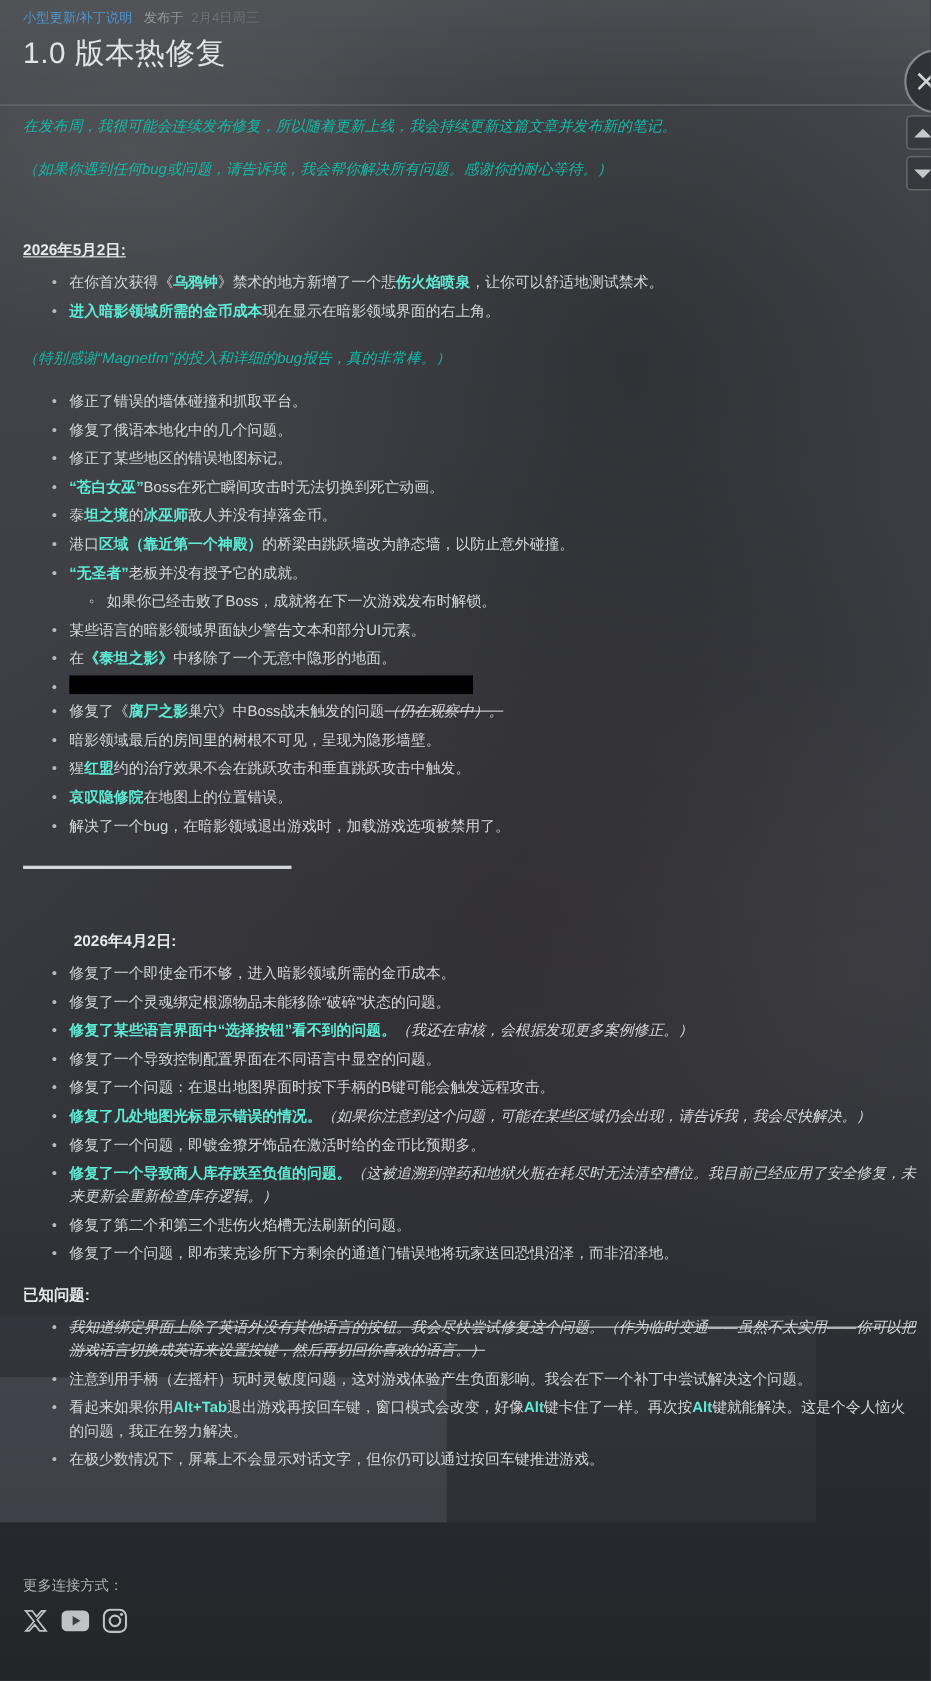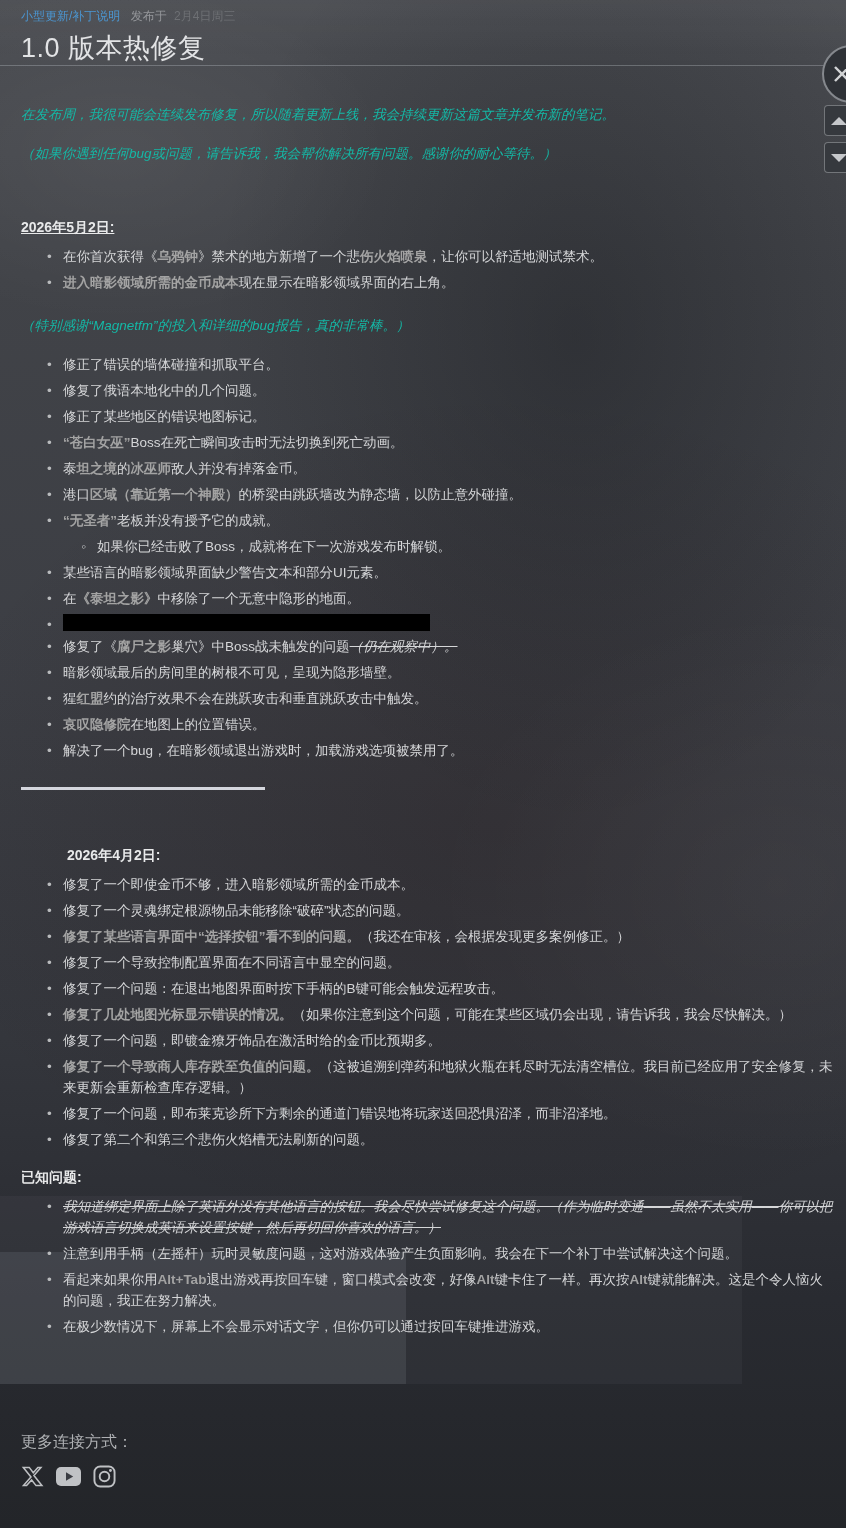--- a/index.html
+++ b/index.html
@@ -17,21 +17,21 @@
       radial-gradient(ellipse 800px 600px at 58% 54%, rgba(32,20,22,0.28), transparent 72%),
       radial-gradient(ellipse 500px 400px at 92% 58%, rgba(255,255,255,0.04), transparent 70%),
       linear-gradient(180deg,#4a4c51 0%,#414348 18%,#3c3e44 45%,#34363c 68%,#292b31 85%,#232529 100%);
   }
   .bg-band{position:absolute;z-index:0;}
   #band-wide{left:0;top:1196px;width:742px;height:188px;background:rgba(210,216,228,0.045);}
   #band-light{left:0;top:1252px;width:406px;height:132px;background:rgba(210,216,228,0.10);}
 
   
   #header{
-    position:absolute;z-index:2;top:0;left:0;right:0;height:66px;
+    position:absolute;z-index:2;top:0;left:0;right:0;height:96px;
     padding-left:21px;box-sizing:border-box;
     border-bottom:1px solid rgba(190,195,202,0.30);
     background:linear-gradient(180deg, rgba(255,255,255,0.035), rgba(255,255,255,0));
   }
   #category-row{position:absolute;top:8px;left:21px;font-size:12px;}
   #category-link{color:#4b96d2;cursor:pointer;}
   #published-prefix{color:#95979b;margin-left:7px;}
   #published-date{color:#6e7074;margin-left:4px;}
   #page-title{position:absolute;top:30px;left:21px;font-size:27px;font-weight:400;color:#e2e3e5;letter-spacing:0.5px;}
 
@@ -65,30 +65,30 @@
   .block-heading{font-size:14px;font-weight:700;color:#e8e9ea;line-height:19px;margin:0 0 9px 0;}
   .block-para + .block-heading{margin-top:54px;text-decoration:underline;}
   .block-divider + .block-heading{margin-top:56px;margin-left:46px;}
   .block-ul + .block-heading{margin-top:16px;}
   .block-ul{margin:0 0 18px 0;padding:0;}
   .block-para + .block-ul{}
   .li{position:relative;padding-left:42px;margin-bottom:5px;}
   .li::before{content:"•";position:absolute;left:26px;top:0;color:#b9bbbd;}
   .li.sub{padding-left:76px;}
   .li.sub::before{content:"◦";left:60px;color:#c3c5c7;}
-  .sb{font-weight:700;color:#a3a3a3;}
-  .si{}
+  .sb{font-weight:700;color:#5eead4;}
+  .si{font-style:italic;}
   .ss{text-decoration:line-through;font-style:italic;}
   .redacted{width:367px;height:17px;background:#000;margin-top:2px;}
   .block-divider{width:244px;height:3px;background:#d4d6dd;margin:26px 0 0 0;}
   .block-divider + .block-heading{margin-top:56px;}
 
   
   #footer{position:absolute;z-index:2;left:21px;top:1432px;}
-  #footer-label{font-size:16px;color:#aeb0b3;}
+  #footer-label{font-size:13px;color:#aeb0b3;}
   #social-row{margin-top:12px;display:flex;align-items:center;gap:11px;}
   .social-icon{display:inline-flex;cursor:pointer;}
 </style>
 </head>
 <body>
 
 <div id="bg"></div>
 <div id="band-wide" class="bg-band"></div>
 <div id="band-light" class="bg-band"></div>
 
@@ -147,22 +147,22 @@
     <div class="block-heading">2026年4月2日:</div>
     <div class="block-ul">
       <div class="li"><span>修复了一个即使金币不够，进入暗影领域所需的金币成本。</span></div>
       <div class="li"><span>修复了一个灵魂绑定根源物品未能移除“破碎”状态的问题。</span></div>
       <div class="li"><span class="sb">修复了某些语言界面中“选择按钮”看不到的问题。</span><span class="si">（我还在审核，会根据发现更多案例修正。）</span></div>
       <div class="li"><span>修复了一个导致控制配置界面在不同语言中显空的问题。</span></div>
       <div class="li"><span>修复了一个问题：在退出地图界面时按下手柄的B键可能会触发远程攻击。</span></div>
       <div class="li"><span class="sb">修复了几处地图光标显示错误的情况。</span><span class="si">（如果你注意到这个问题，可能在某些区域仍会出现，请告诉我，我会尽快解决。）</span></div>
       <div class="li"><span>修复了一个问题，即镀金獠牙饰品在激活时给的金币比预期多。</span></div>
       <div class="li"><span class="sb">修复了一个导致商人库存跌至负值的问题。</span><span class="si">（这被追溯到弹药和地狱火瓶在耗尽时无法清空槽位。我目前已经应用了安全修复，未来更新会重新检查库存逻辑。）</span></div>
+      <div class="li"><span>修复了第二个和第三个悲伤火焰槽无法刷新的问题。</span></div>
       <div class="li"><span>修复了一个问题，即布莱克诊所下方剩余的通道门错误地将玩家送回恐惧沼泽，而非沼泽地。</span></div>
-      <div class="li"><span>修复了第二个和第三个悲伤火焰槽无法刷新的问题。</span></div>
     </div>
     <div class="block-heading">已知问题:</div>
     <div class="block-ul">
       <div class="li"><span class="ss">我知道绑定界面上除了英语外没有其他语言的按钮。我会尽快尝试修复这个问题。（作为临时变通——虽然不太实用——你可以把游戏语言切换成英语来设置按键，然后再切回你喜欢的语言。）</span></div>
       <div class="li"><span>注意到用手柄（左摇杆）玩时灵敏度问题，这对游戏体验产生负面影响。我会在下一个补丁中尝试解决这个问题。</span></div>
       <div class="li"><span>看起来如果你用</span><span class="sb">Alt+Tab</span><span>退出游戏再按回车键，窗口模式会改变，好像</span><span class="sb">Alt</span><span>键卡住了一样。再次按</span><span class="sb">Alt</span><span>键就能解决。这是个令人恼火的问题，我正在努力解决。</span></div>
       <div class="li"><span>在极少数情况下，屏幕上不会显示对话文字，但你仍可以通过按回车键推进游戏。</span></div>
     </div>
   </div>
 

